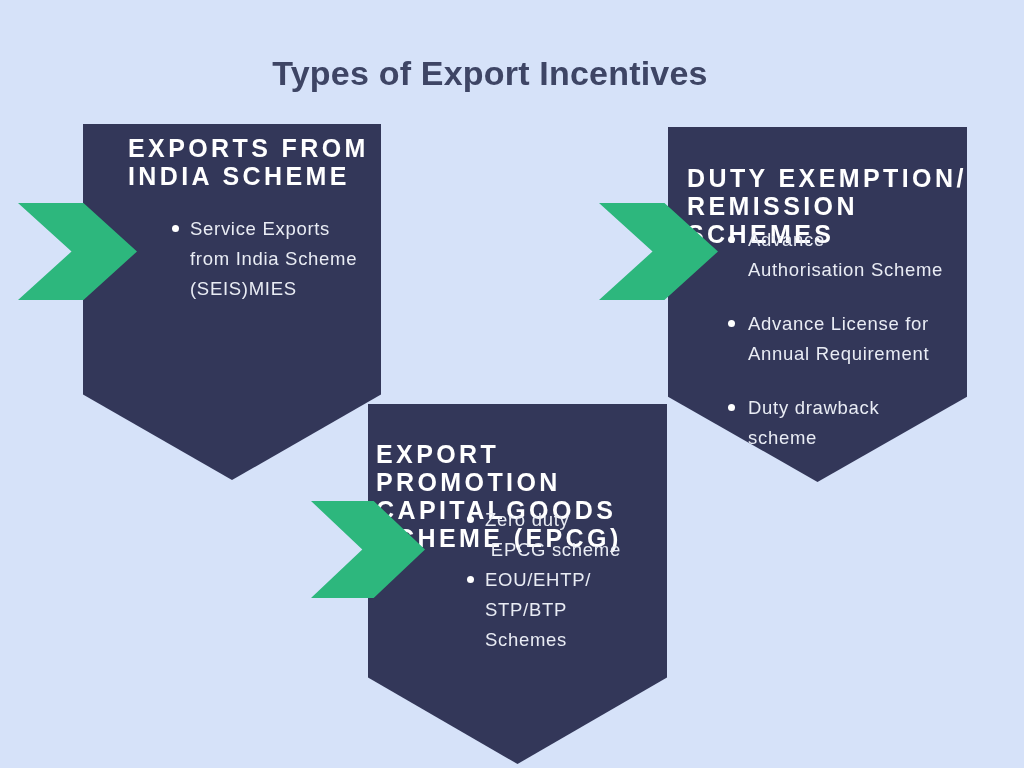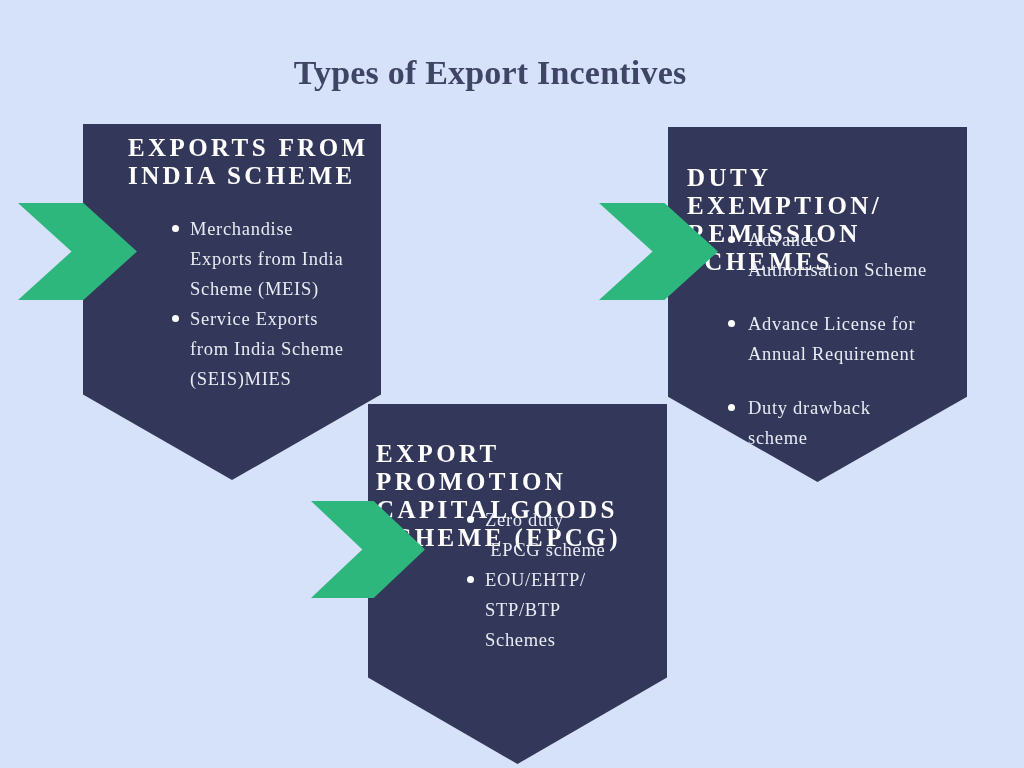--- a/index.html
+++ b/index.html
@@ -3,21 +3,21 @@
 <meta charset="utf-8">
 <style>
   :root{
     --background:#d6e2f9;
     --box-fill:#333759;
     --chevron:#2db77d;
     --title-text:#3e4565;
     --heading-text:#ffffff;
     --body-text:#e9ecf4;
   }
-  *{box-sizing:border-box;font-family:Liberation Serif, serif;}
+  *{box-sizing:border-box;}
   body{margin:0;}
   .stage{
     position:relative;width:1024px;height:768px;overflow:hidden;
     background:var(--background);
     font-family:"Liberation Sans","DejaVu Sans",sans-serif;
   }
   .title{
     position:absolute;top:28px;left:0;width:980px;
     text-align:center;font-size:34px;font-weight:bold;line-height:44px;
     letter-spacing:0.2px;color:var(--title-text);
@@ -64,23 +64,20 @@
 <body>
 
 <div class="stage">
 
   <h1 class="title">Types of Export Incentives</h1>
 
   <div class="box box-left">
     <h2 class="heading">EXPORTS FROM
 INDIA SCHEME</h2>
     <ul class="bullets">
-        <li>Merchandise
-Exports from India
-Scheme (MEIS)</li>
         <li>Service Exports
 from India Scheme
 (SEIS)MIES</li>
       </ul>
   </div>
 
   <div class="box box-right">
     <h2 class="heading">DUTY EXEMPTION/
 REMISSION SCHEMES</h2>
     <ul class="bullets">

